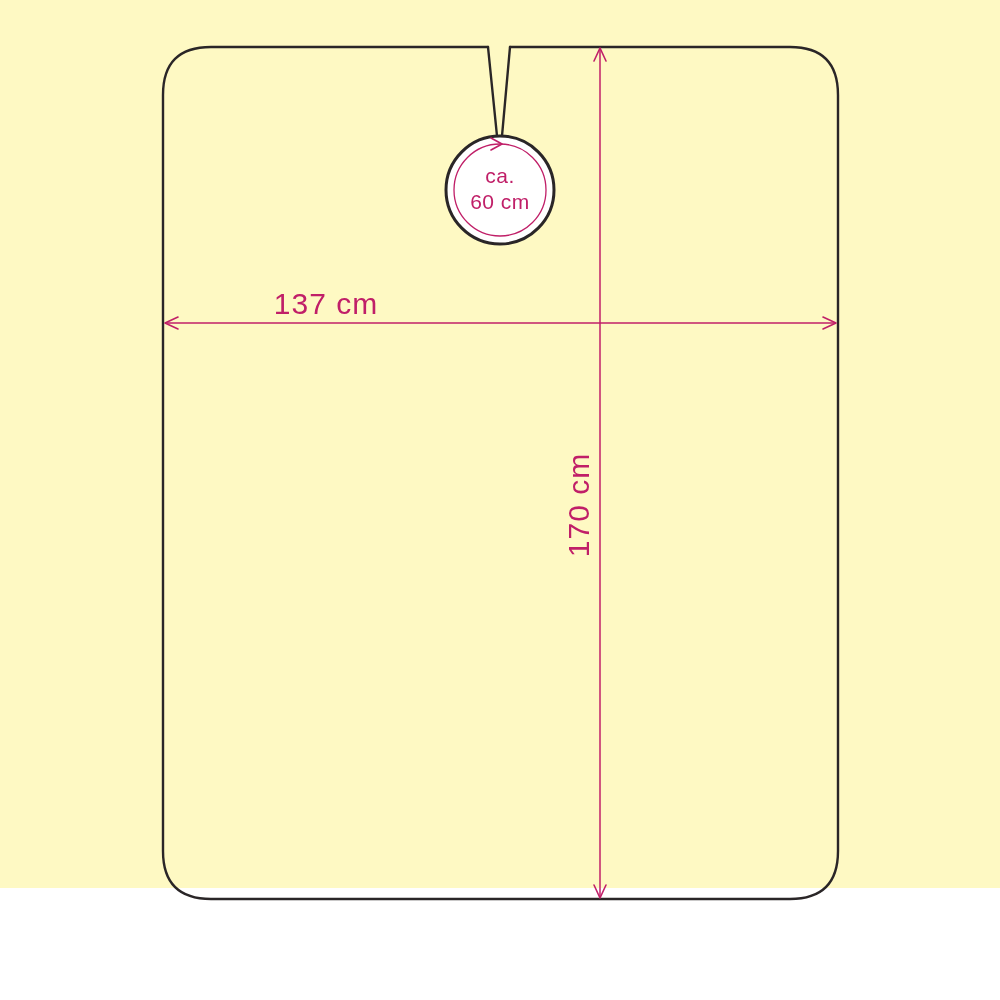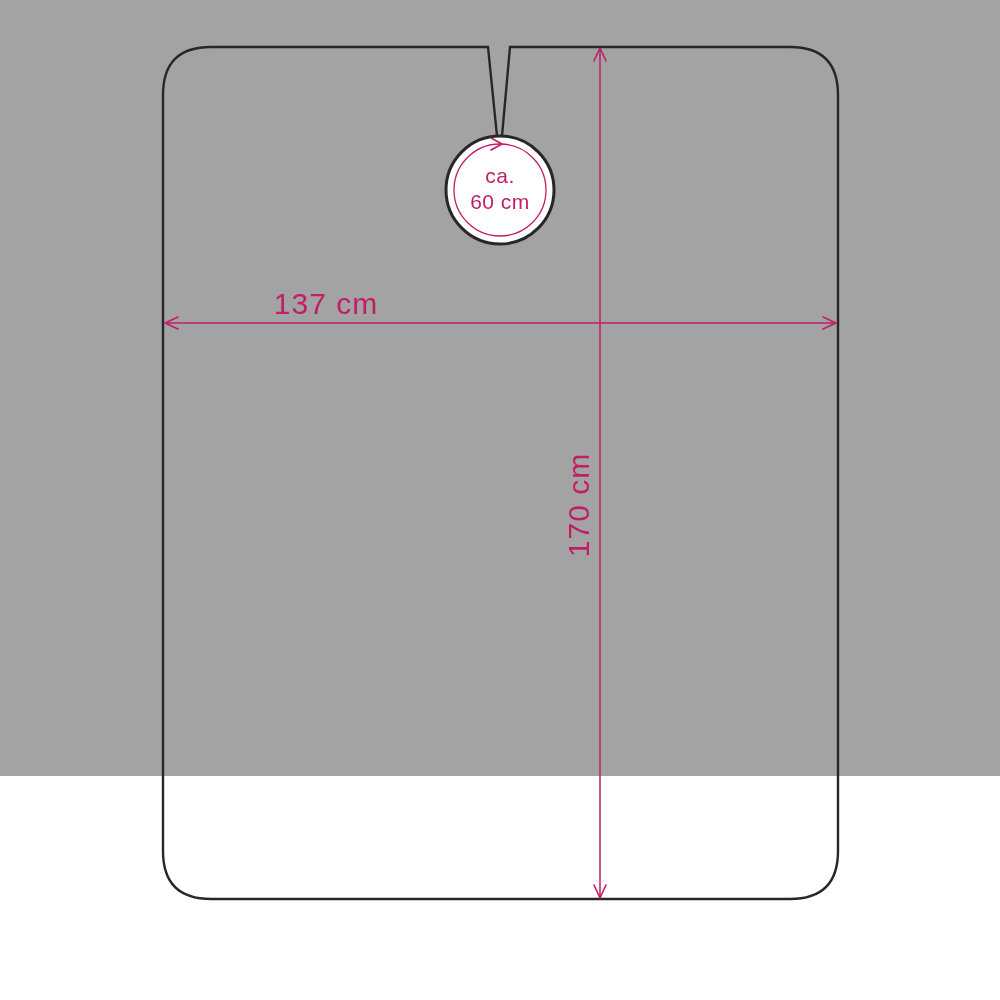--- a/index.html
+++ b/index.html
@@ -7,22 +7,22 @@
     padding: 0;
     background: #ffffff;
     width: 1000px;
     height: 1000px;
     overflow: hidden;
     font-family: "Liberation Sans", sans-serif;
   }
   .stage {
     position: relative;
     width: 1000px;
-    height: 776px;
-    background: #a3a3a3;
+    height: 888px;
+    background: #fef9c3;
   }
   svg { display: block; }
   .dim-label {
     font-family: "Liberation Sans", sans-serif;
     font-size: 30px;
     letter-spacing: 1px;
   }
   .neck-label {
     font-family: "Liberation Sans", sans-serif;
     font-size: 21px;

